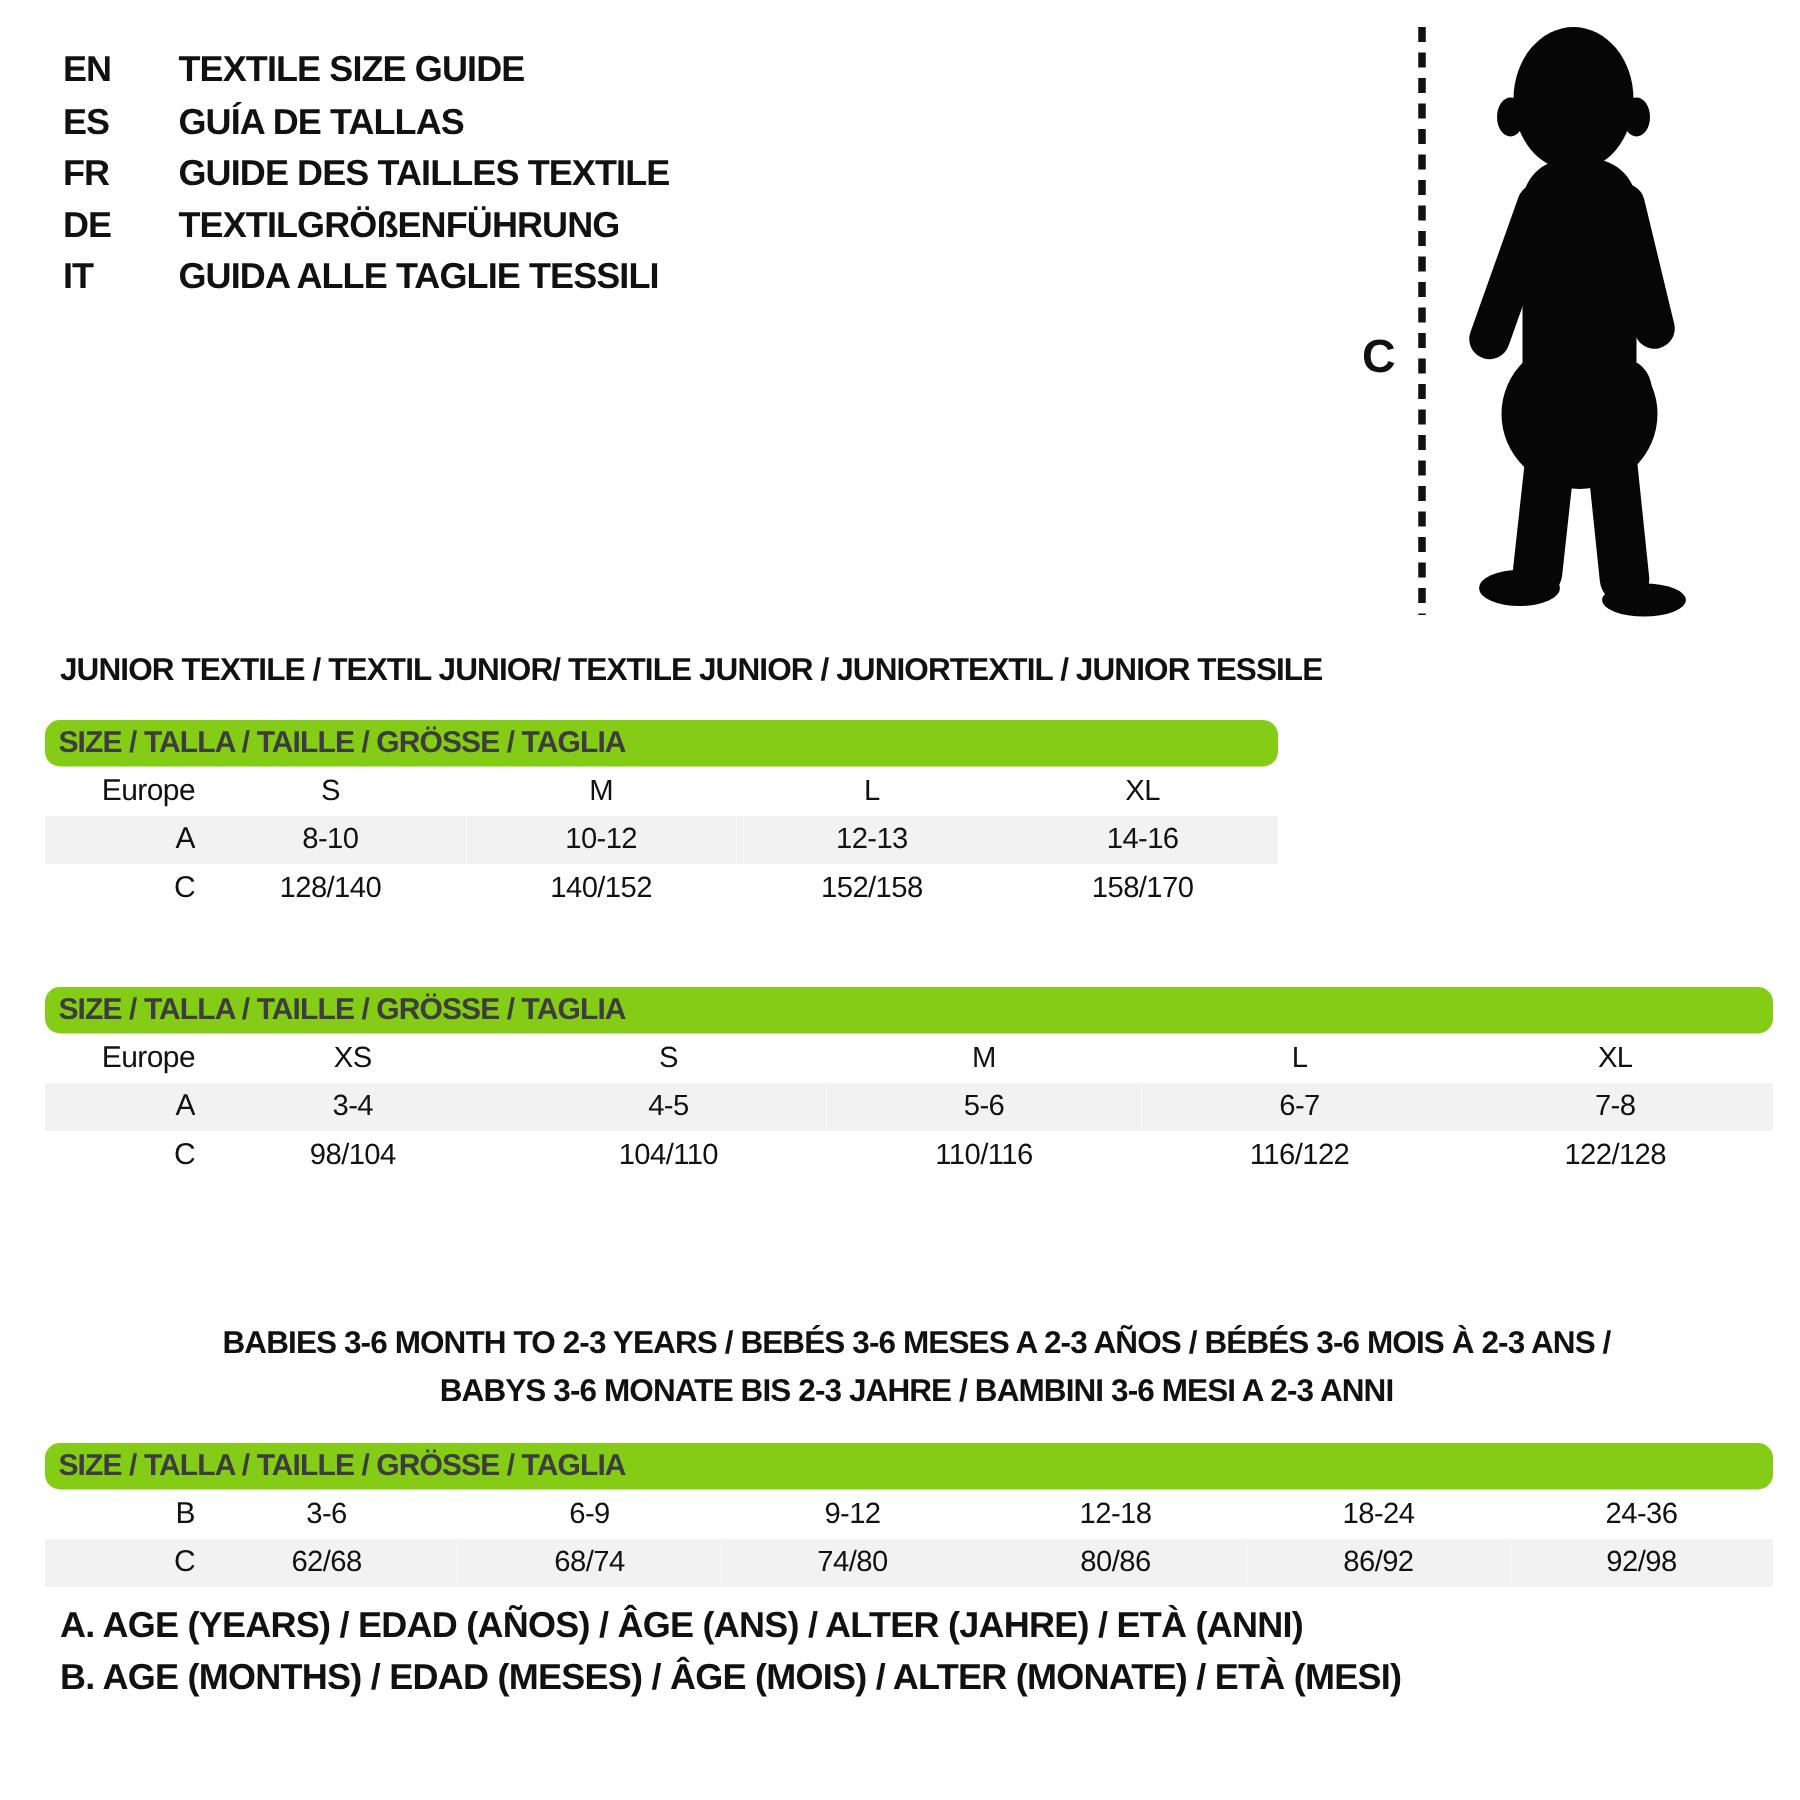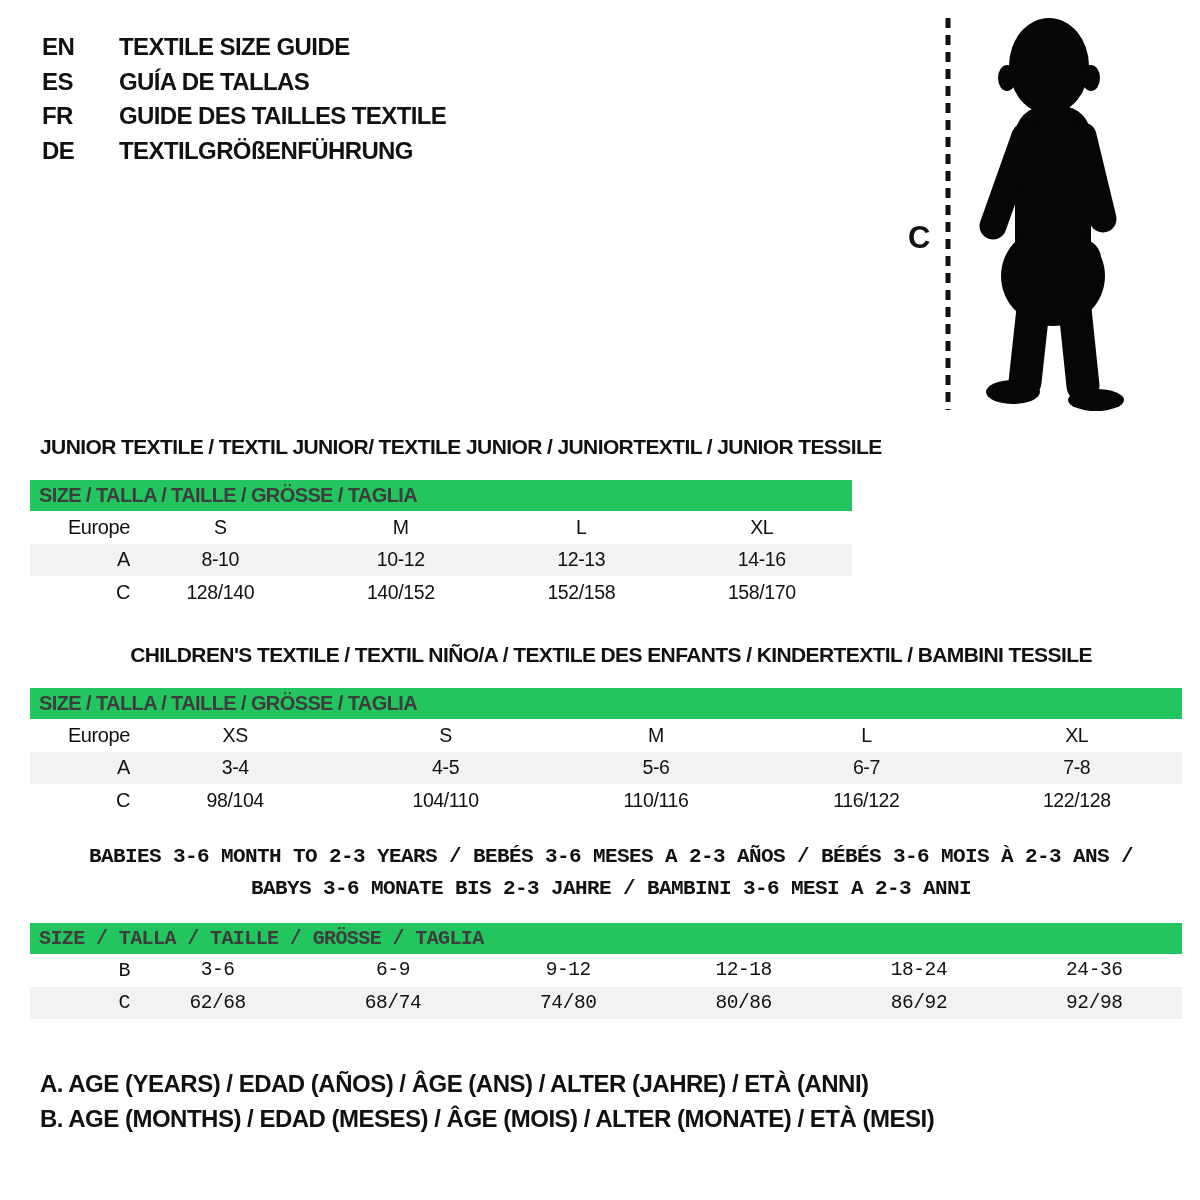--- a/index.html
+++ b/index.html
@@ -39,33 +39,34 @@
     font-weight: bold;
     letter-spacing: -0.6px;
     line-height: 30px;
     white-space: nowrap;
     text-align: center;
   }
   .sec-title-line2 { line-height: 33px; }
   .band {
     margin-top: 18px;
     height: 31px;
-    background: #22c55e;
+    background: #84cc16;
     display: flex;
     align-items: center;
     padding-left: 9px;
     font-size: 20px;
     font-weight: bold;
     letter-spacing: -0.6px;
     color: #3d3d3d;
     white-space: nowrap;
+    border-radius: 10px;
   }
   .section-junior   { top: 432px; left: 30px; width: 822px; }
   .section-children { top: 640px; left: 30px; width: 1152px; }
-  .section-babies   { top: 842px; left: 30px; width: 1152px; font-family: Liberation Mono, monospace; }
+  .section-babies   { top: 881px; left: 30px; width: 1152px; }
   .section-junior .sec-title,
   .section-children .sec-title,
   .section-babies .sec-title { padding-left: 10px; }
 
   table.size-table {
     border-collapse: collapse;
     table-layout: fixed;
     width: 100%;
   }
   table.size-table td {
@@ -110,20 +111,24 @@
       <span class="lang-code">ES</span>
       <span class="lang-title">GUÍA DE TALLAS</span>
     </div>
     <div class="lang-row">
       <span class="lang-code">FR</span>
       <span class="lang-title">GUIDE DES TAILLES TEXTILE</span>
     </div>
     <div class="lang-row">
       <span class="lang-code">DE</span>
       <span class="lang-title">TEXTILGRÖßENFÜHRUNG</span>
+    </div>
+    <div class="lang-row">
+      <span class="lang-code">IT</span>
+      <span class="lang-title">GUIDA ALLE TAGLIE TESSILI</span>
     </div>
   </div>
 
   <div class="figure">
     <svg width="262" height="416" viewBox="0 0 262 416" xmlns="http://www.w3.org/2000/svg">
       <text x="10" y="242" font-size="31" font-weight="bold" fill="#111" font-family="Liberation Sans, sans-serif">C</text>
       <line x1="50" y1="12" x2="50" y2="404" stroke="#111" stroke-width="5" stroke-dasharray="10 7"></line>
       <g fill="#060606" stroke="none" transform="translate(65,8)">
         <ellipse cx="86" cy="52" rx="40" ry="48"></ellipse>
         <ellipse cx="44" cy="64" rx="9" ry="13"></ellipse>
@@ -168,21 +173,20 @@
             <td>128/140</td>
             <td>140/152</td>
             <td>152/158</td>
             <td>158/170</td>
           </tr>
         </tbody>
     </table>
   </div>
 
   <div class="section section-children">
-    <div class="sec-title">CHILDREN'S TEXTILE / TEXTIL NIÑO/A / TEXTILE DES ENFANTS / KINDERTEXTIL / BAMBINI TESSILE</div>
     <div class="band">SIZE / TALLA / TAILLE / GRÖSSE / TAGLIA</div>
     <table class="size-table">
       <tbody>
           <tr>
             <td>Europe</td>
             <td>XS</td>
             <td>S</td>
             <td>M</td>
             <td>L</td>
             <td>XL</td>

